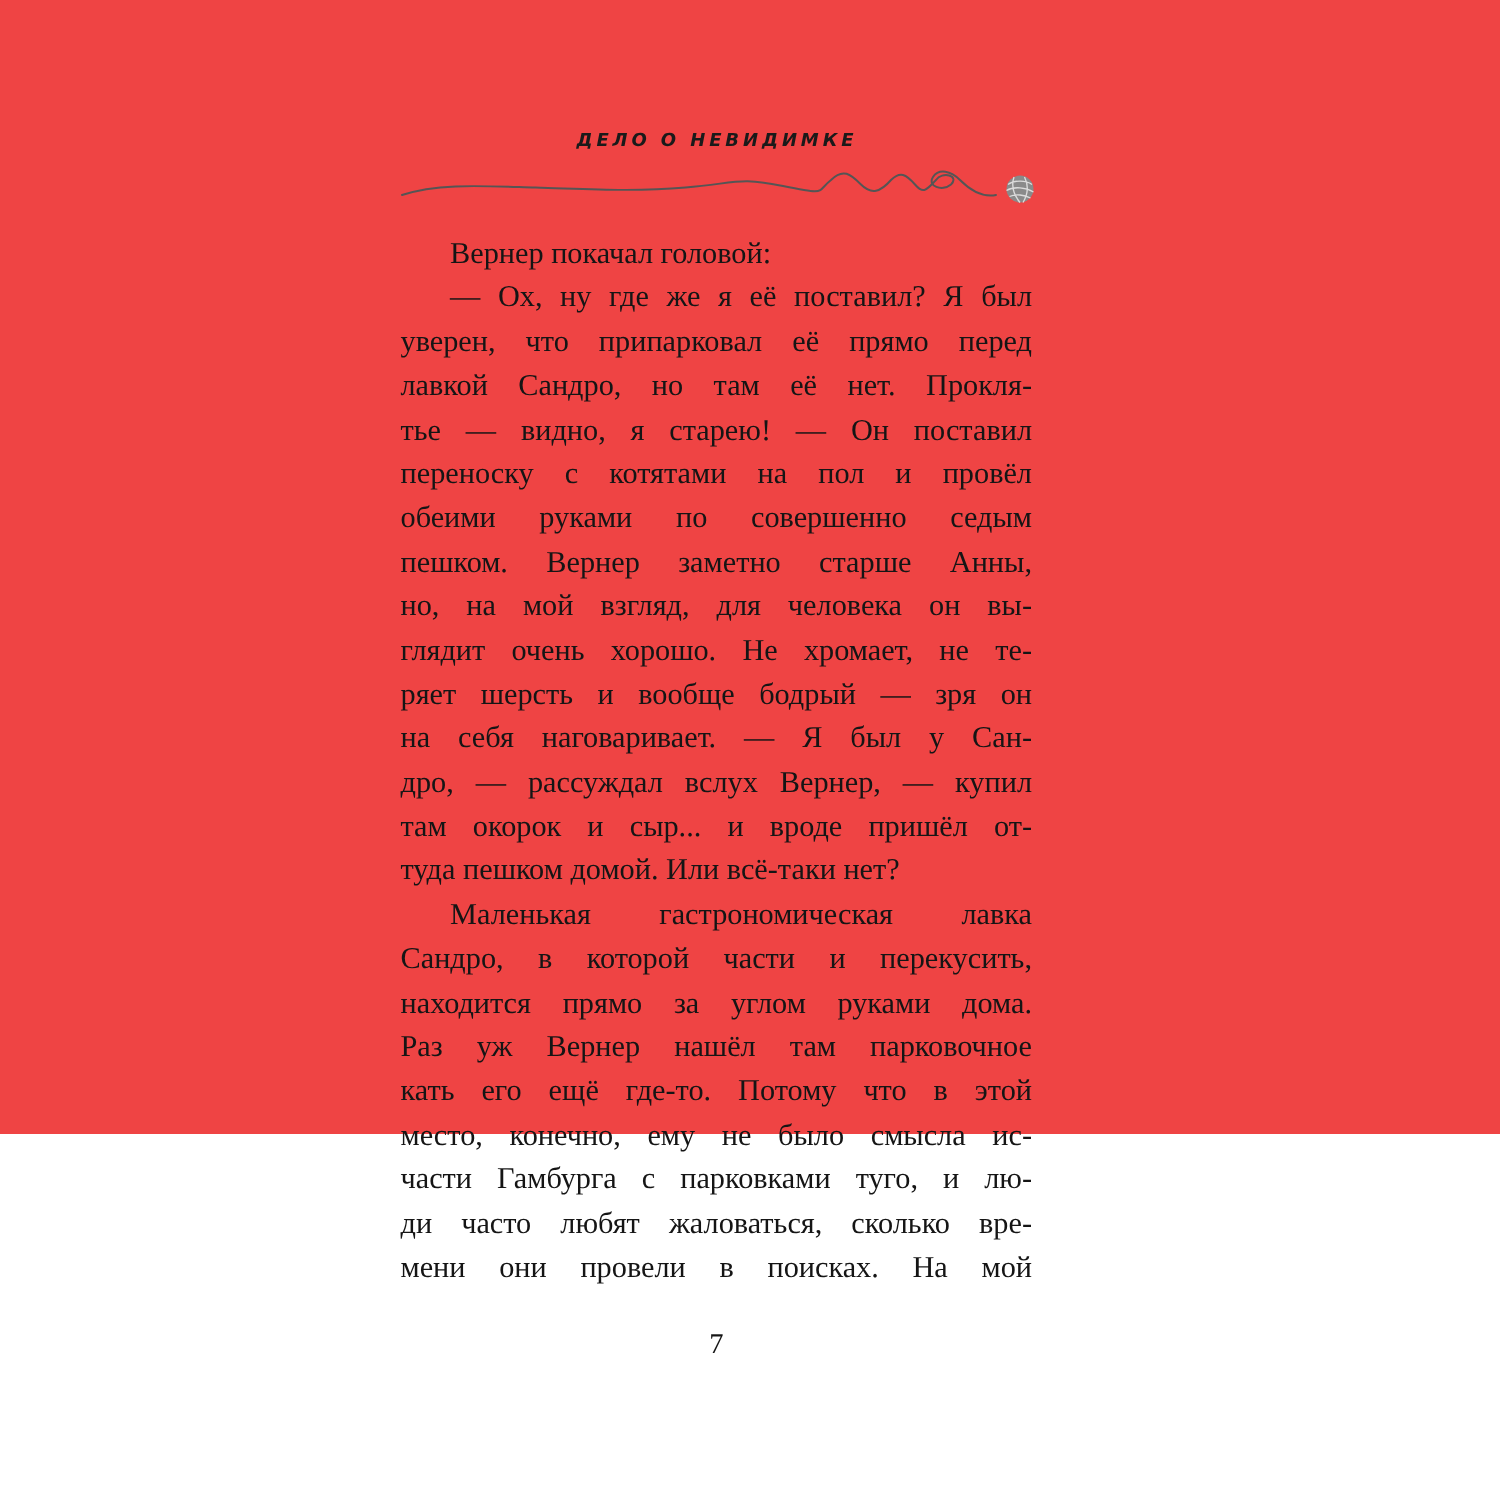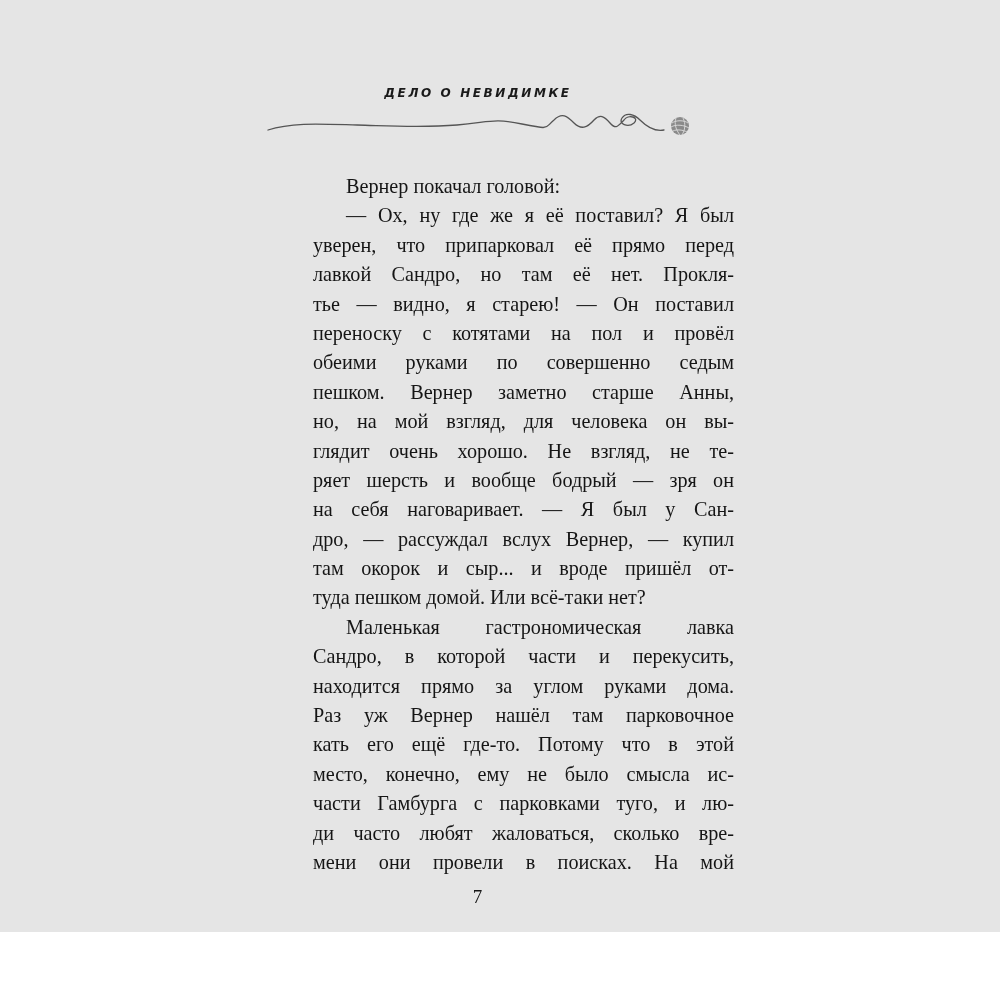--- a/index.html
+++ b/index.html
@@ -1,27 +1,27 @@
 <!DOCTYPE html>
 <html><head>
 <meta charset="utf-8">
 <style>
   html, body { margin: 0; padding: 0; background: #ffffff; }
   body { width: 1000px; height: 1000px; position: relative; overflow: hidden; }
-  .page { position: absolute; left: 0; top: 0; width: 1000px; height: 932px; background: #e5e5e5; }
+  .page { position: absolute; left: 0; top: 0; width: 1000px; height: 756px; background: #ef4444; }
   .running-head {
     position: absolute; left: 268px; width: 420px; top: 86px; height: 20px;
     text-align: center;
     font-family: "DejaVu Sans", sans-serif; font-weight: bold; font-size: 12px;
     letter-spacing: 2.6px; color: #1a1a1a; font-style: italic;
   }
   .ornament { position: absolute; left: 262px; top: 108px; width: 440px; height: 32px; }
   .body-text {
-    position: absolute; left: 267px; top: 172px; width: 421px;
-    font-family: "Liberation Serif", serif; font-size: 20.2px; color: #151515; margin-left: 46px;
+    position: absolute; left: 267px; top: 155px; width: 421px;
+    font-family: "Liberation Serif", serif; font-size: 20.2px; color: #151515;
   }
   .line {
     height: 29.4px; line-height: 29.4px; white-space: nowrap;
     text-align: justify; text-align-last: justify;
   }
   .line.last { text-align-last: left; }
   .line.indent { padding-left: 33px; }
   .page-number {
     position: absolute; left: 0; width: 955px; top: 886px; text-align: center;
     font-family: "Liberation Serif", serif; font-size: 19px; color: #151515;
@@ -46,21 +46,21 @@
     <div>
       <div class="line last indent">Вернер покачал головой:</div>
       <div class="line indent">— Ох, ну где же я её поставил? Я был</div>
       <div class="line">уверен, что припарковал её прямо перед</div>
       <div class="line">лавкой Сандро, но там её нет. Прокля-</div>
       <div class="line">тье — видно, я старею! — Он поставил</div>
       <div class="line">переноску с котятами на пол и провёл</div>
       <div class="line">обеими руками по совершенно седым</div>
       <div class="line">пешком. Вернер заметно старше Анны,</div>
       <div class="line">но, на мой взгляд, для человека он вы-</div>
-      <div class="line">глядит очень хорошо. Не взгляд, не те-</div>
+      <div class="line">глядит очень хорошо. Не хромает, не те-</div>
       <div class="line">ряет шерсть и вообще бодрый — зря он</div>
       <div class="line">на себя наговаривает. — Я был у Сан-</div>
       <div class="line">дро, — рассуждал вслух Вернер, — купил</div>
       <div class="line">там окорок и сыр... и вроде пришёл от-</div>
       <div class="line last">туда пешком домой. Или всё-таки нет?</div>
     </div>
     <div>
       <div class="line indent">Маленькая гастрономическая лавка</div>
       <div class="line">Сандро, в которой части и перекусить,</div>
       <div class="line">находится прямо за углом руками дома.</div>

